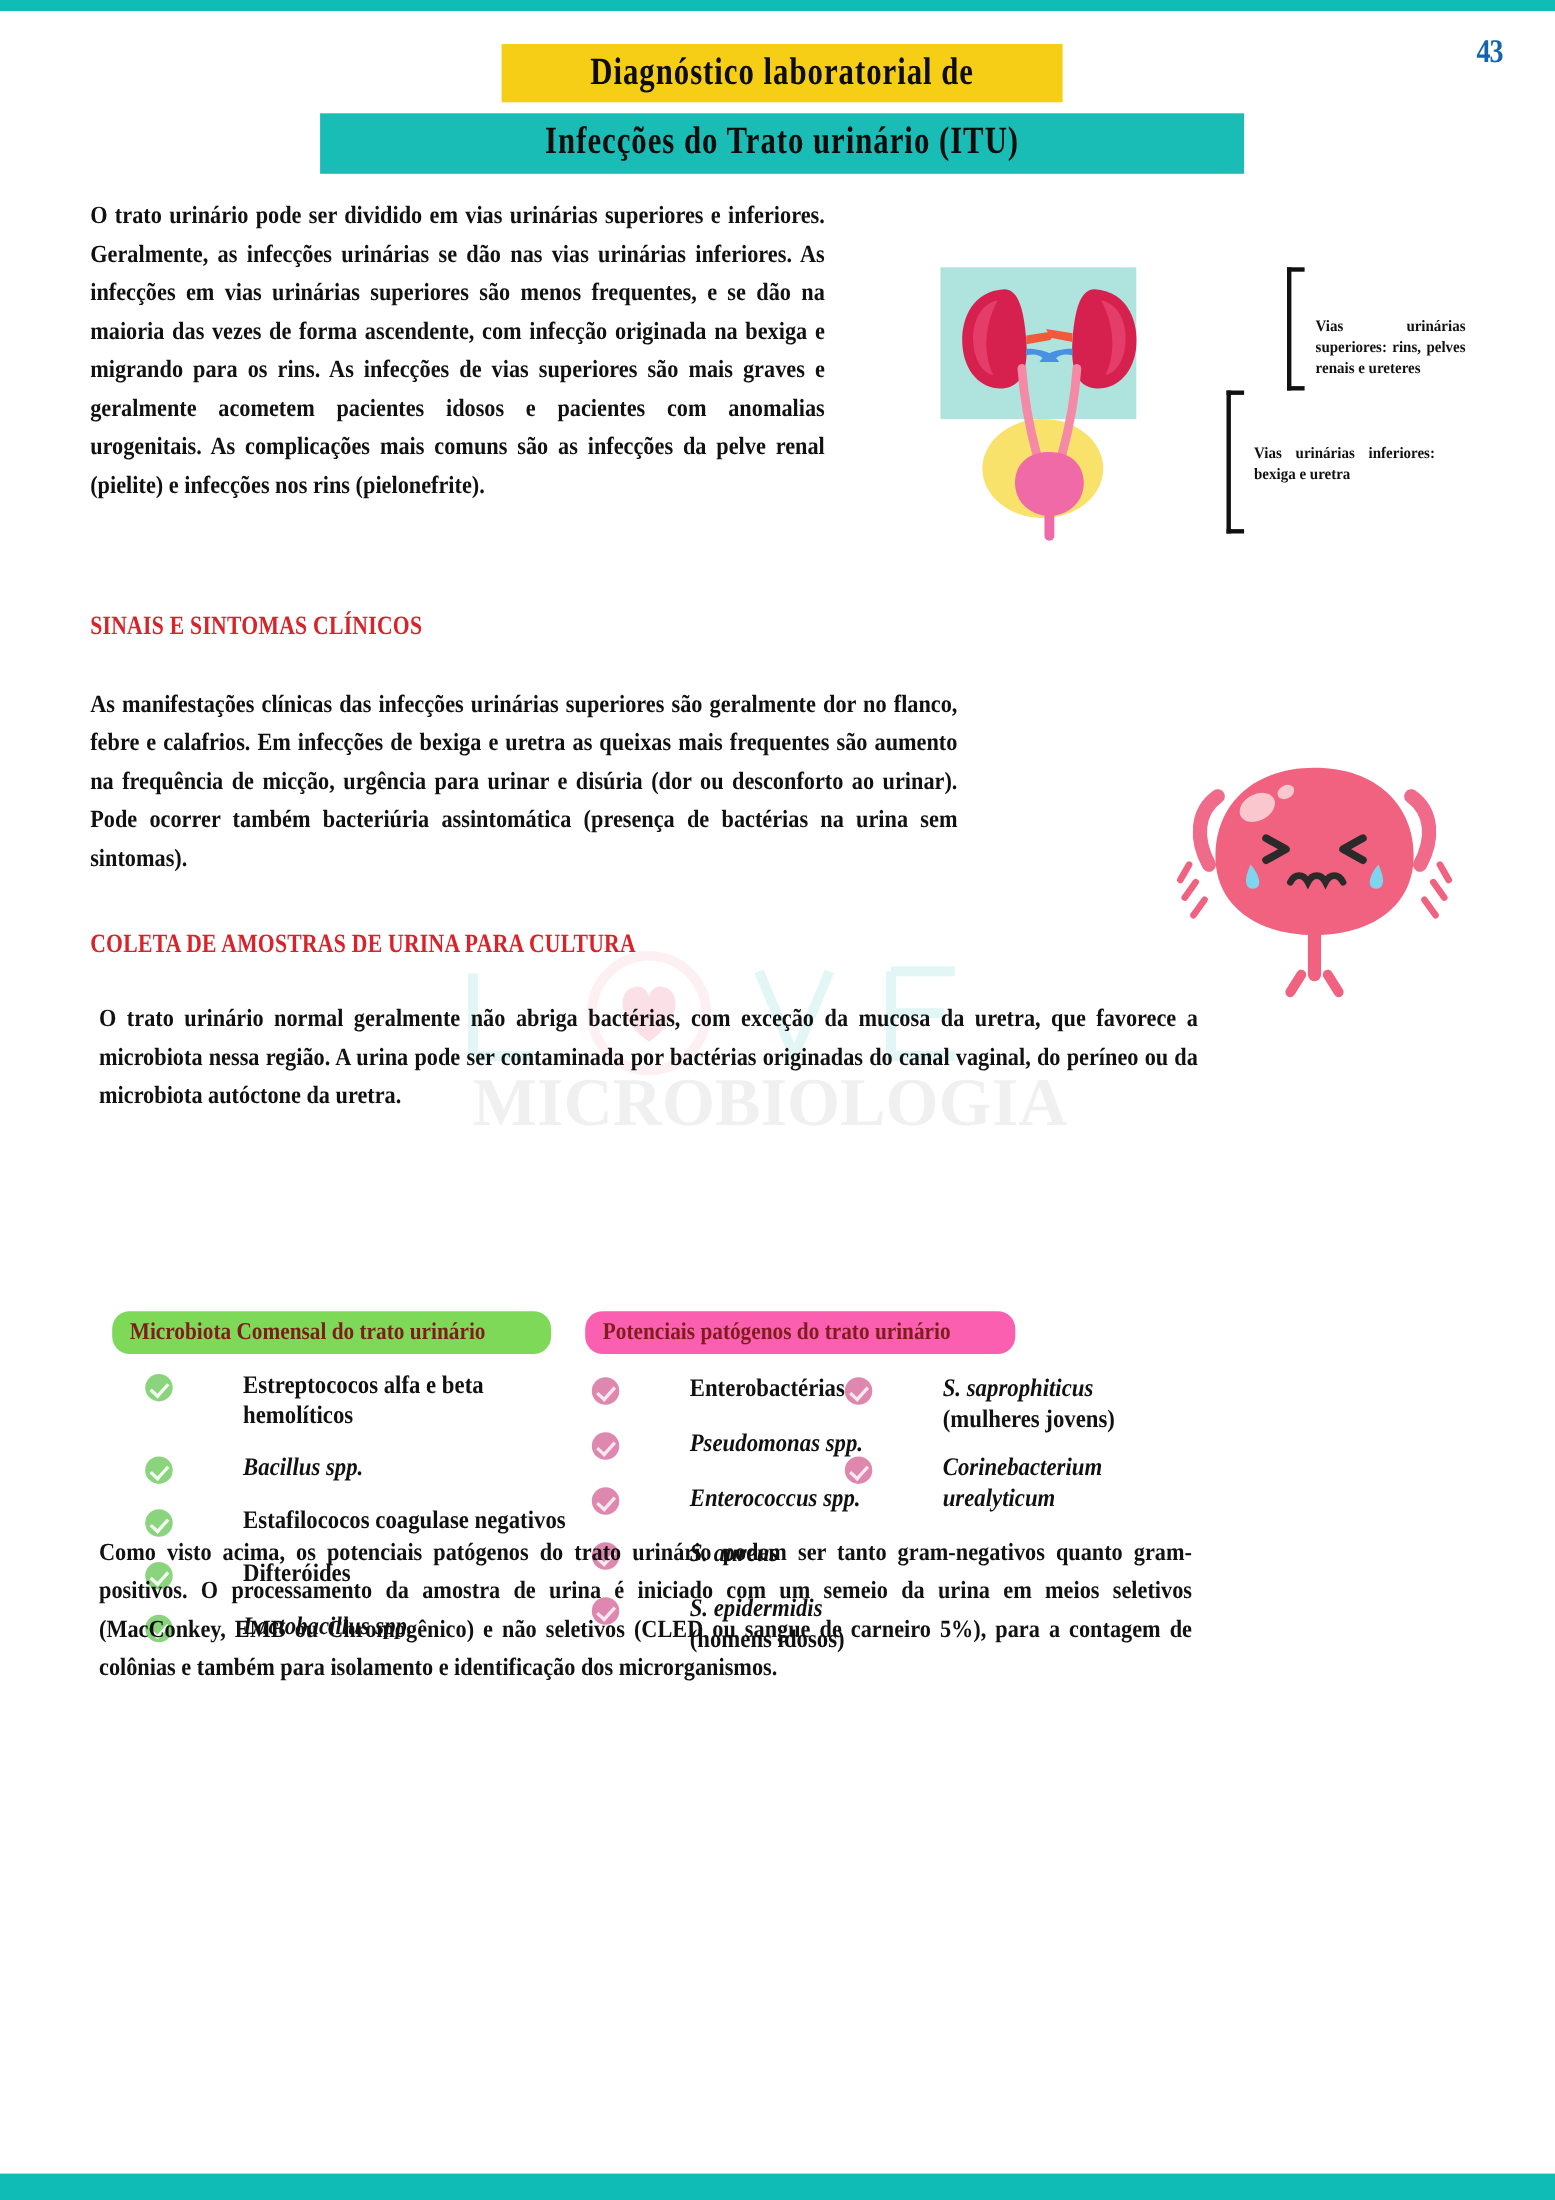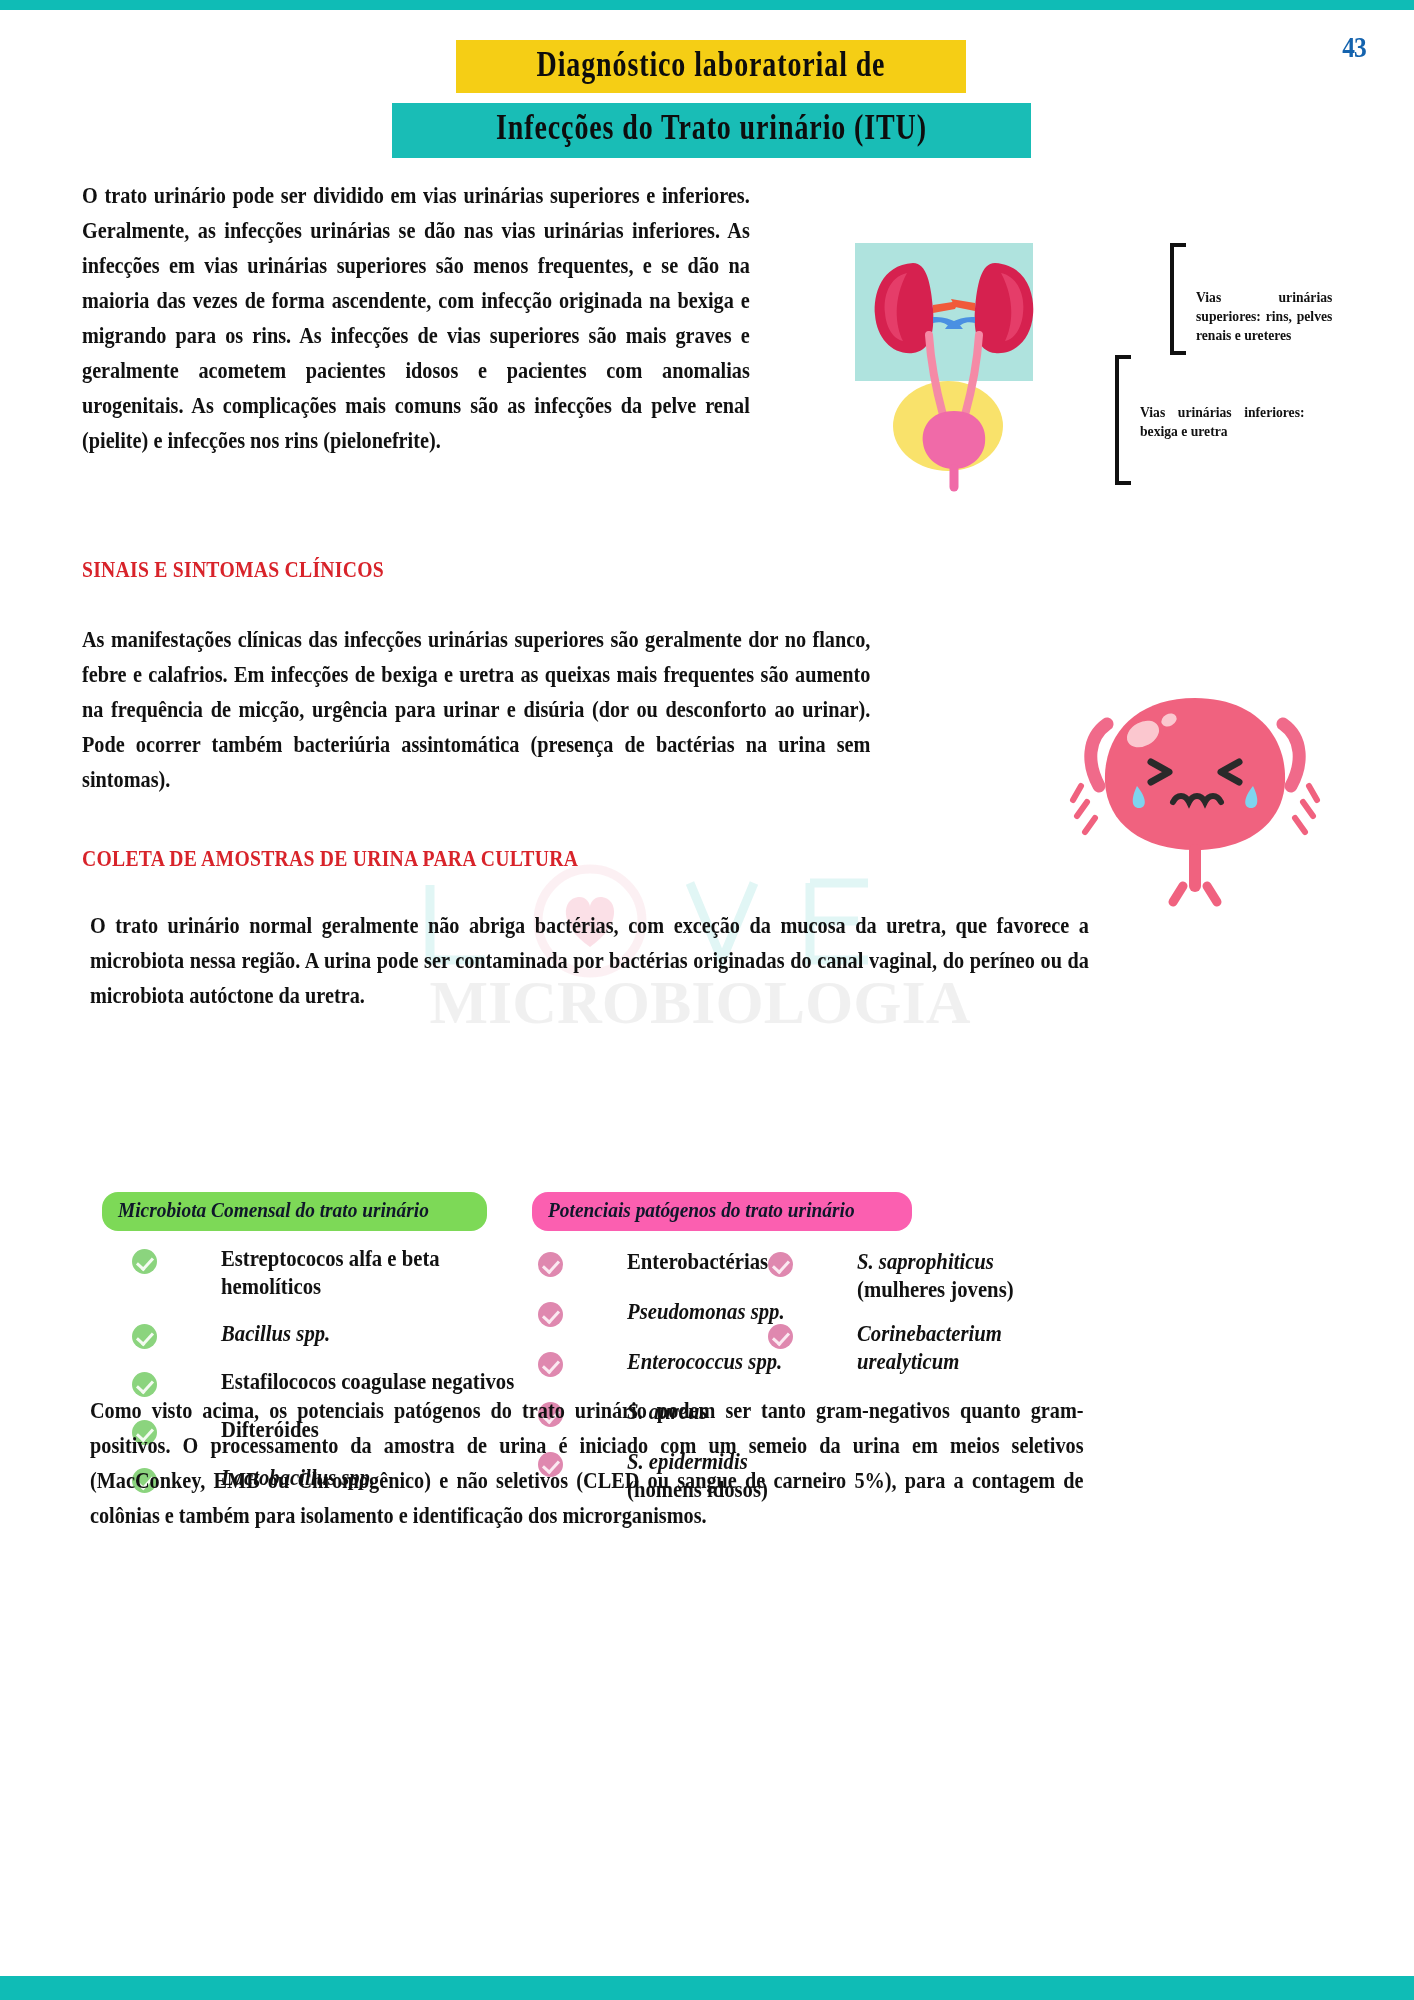--- a/index.html
+++ b/index.html
@@ -43,21 +43,21 @@
     position: absolute; left: 4px; top: 40px; width: 1414px;
   }
   .title-yellow {
     width: 510px;
     margin: 0 auto;
     background: #F5CE15;
     text-align: center;
     padding: 7px 14px 9px 14px;
   }
   .title-teal {
-    width: 639px;
+    width: 840px;
     margin: 10px auto 0 auto;
     background: #19BDB6;
     text-align: center;
     padding: 7px 14px 11px 14px;
   }
   .title-text {
     font-family: "Liberation Serif", "DejaVu Serif", serif;
     font-weight: bold;
     font-size: 35px;
     color: #0d0d0d;
@@ -177,23 +177,22 @@
 
   
   .list-header {
     position: absolute;
     display: inline-block;
     border-radius: 16px;
     padding: 5px 16px 8px 16px;
     font-family: "Liberation Serif", "DejaVu Serif", serif;
     font-weight: bold;
     font-size: 22px;
-    color: #0f172a;
+    color: #7f1d1d;
     white-space: nowrap;
-    font-style: italic;
   }
   #list-header-green {
     left: 102px; top: 1192px;
     background: #7DD957;
   }
   #list-header-green .lbl { display:inline-block; transform: scaleX(0.88); transform-origin:left center; }
   #list-header-pink {
     left: 532px; top: 1192px;
     background: #FB5FB0;
   }

